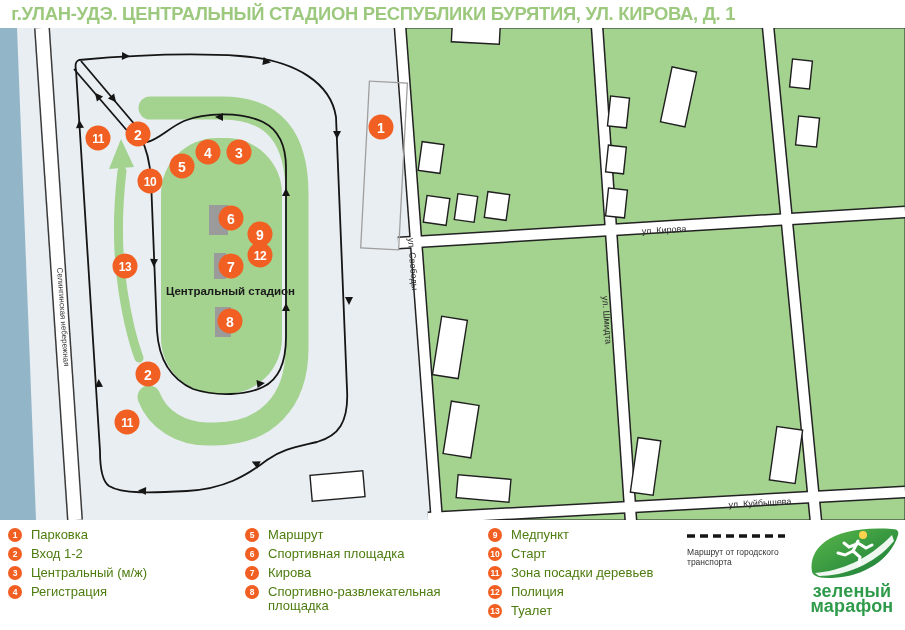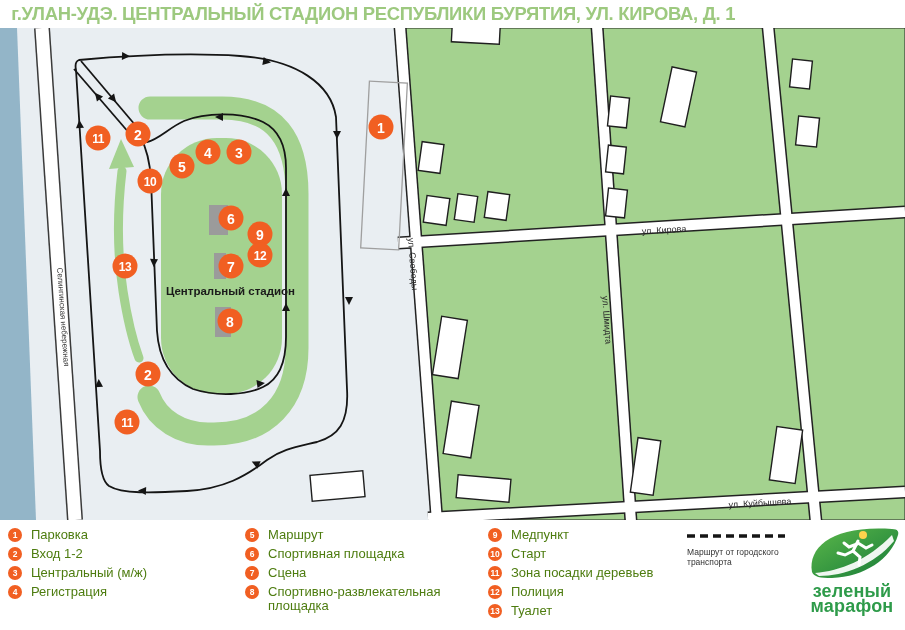--- a/index.html
+++ b/index.html
@@ -198,21 +198,21 @@
           <div class="leg-item">
             <div class="leg-dot">5</div>
             <div class="leg-label">Маршрут</div>
           </div>
           <div class="leg-item">
             <div class="leg-dot">6</div>
             <div class="leg-label">Спортивная площадка</div>
           </div>
           <div class="leg-item">
             <div class="leg-dot">7</div>
-            <div class="leg-label">Сцена</div>
+            <div class="leg-label">Кирова</div>
           </div>
           <div class="leg-item">
             <div class="leg-dot">8</div>
             <div class="leg-label">Спортивно-развлекательная площадка</div>
           </div>
         </div>
         <div class="leg-col" style="left: 488px;">
           <div class="leg-item">
             <div class="leg-dot">9</div>
             <div class="leg-label">Медпункт</div>

